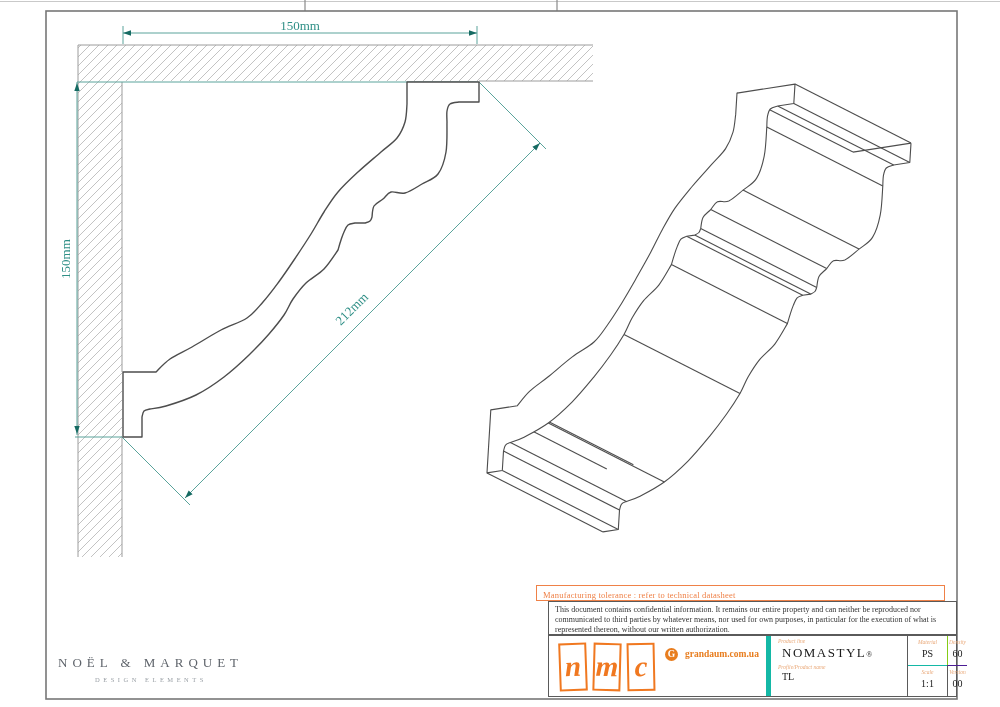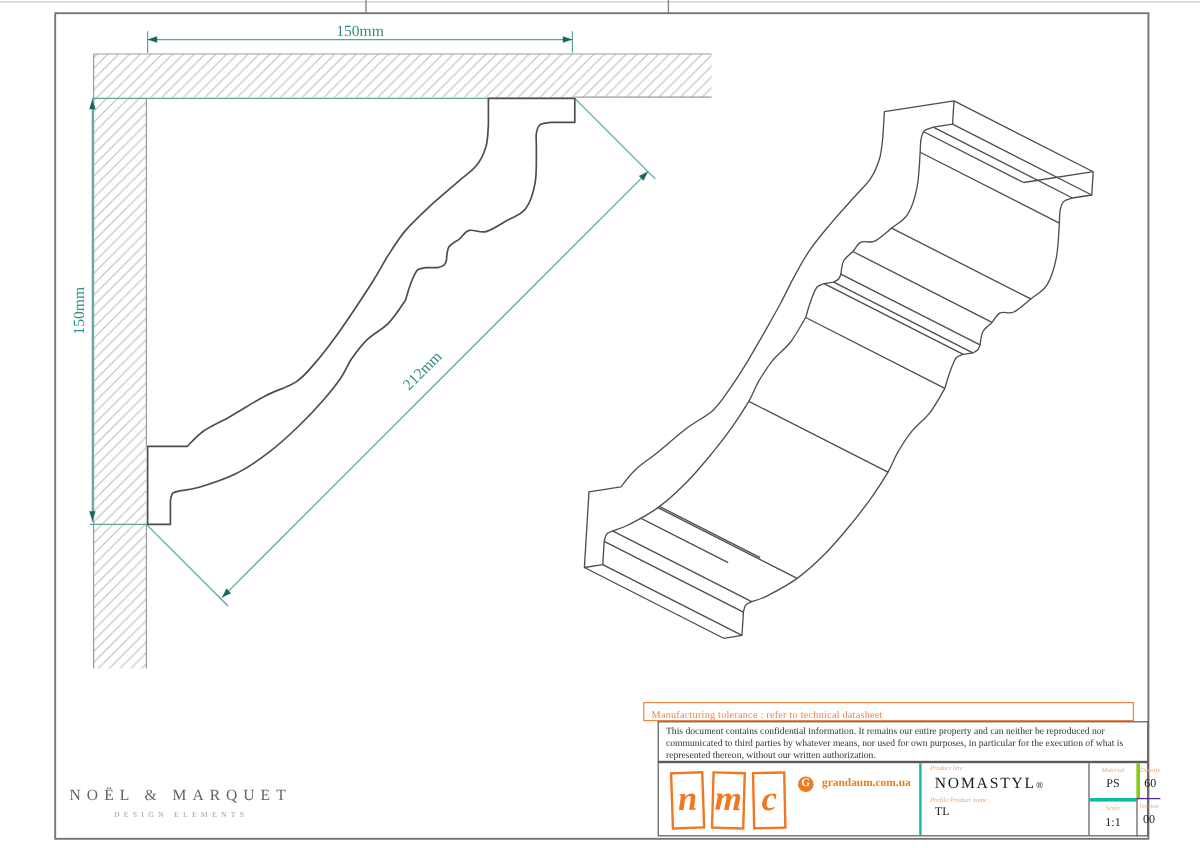--- a/index.html
+++ b/index.html
@@ -10,36 +10,36 @@
   
   .tol-box{position:absolute;left:536px;top:585px;width:409px;height:16px;border:1px solid #ef8147;
            box-sizing:border-box;display:flex;align-items:flex-end;}
   .tol-box span{font-size:8.5px;color:#ef8147;padding-left:6px;letter-spacing:.2px;}
   .conf-box{position:absolute;left:548px;top:601px;width:409px;height:34px;border:1px solid #5a5a5a;
             box-sizing:border-box;overflow:hidden;}
   .conf-box div{font-size:8px;line-height:10px;color:#333;padding:3px 6px 18px 6px;letter-spacing:0;}
   .brow{position:absolute;left:548px;top:635px;width:409px;height:62px;border:1px solid #5a5a5a;box-sizing:border-box;}
   .cell{position:absolute;top:0;height:100%;box-sizing:border-box;}
   .c-logo{left:0;width:217px;}
-  .c-prod{left:217px;width:130px;border-left:2px solid #14b8a6;}
+  .c-prod{left:217px;width:130px;border-left:5px solid #14b8a6;}
   .c-grid{left:358px;width:60px;border-left:1px solid #5a5a5a;}
   .nmc-wrap{position:absolute;left:10px;top:7px;}
   .nmc-box{display:inline-block;width:24px;height:44px;border:2px solid #f07820;text-align:center;
            font-weight:bold;font-style:italic;font-size:29px;line-height:42px;color:#f07820;
            margin-right:2px;vertical-align:top;background:#fff;}
   .gr-wrap{position:absolute;left:116px;top:8px;white-space:nowrap;}
   .gr-circle{display:inline-block;width:13px;height:13px;border-radius:50%;background:#e87d1e;color:#fff;
              font-size:9.5px;font-weight:bold;text-align:center;line-height:13px;vertical-align:middle;}
   .gr-text{font-size:9.5px;font-weight:bold;color:#e87d1e;vertical-align:middle;margin-left:3px;}
   .flabel{position:absolute;font-size:5.5px;font-style:italic;color:#e9a878;white-space:nowrap;}
   .fvalue{position:absolute;color:#1a1a1a;white-space:nowrap;}
   .gcell{position:absolute;box-sizing:border-box;text-align:center;}
   .g-mat{left:0;top:0;width:39px;height:29px;}
-  .g-den{left:39px;top:0;width:20px;height:29px;border-left:3px solid #84cc16;}
-  .g-sca{left:0;top:29px;width:39px;height:32px;border-top:3px solid #14b8a6;}
+  .g-den{left:39px;top:0;width:20px;height:29px;border-left:1px solid #84cc16;}
+  .g-sca{left:0;top:29px;width:39px;height:32px;border-top:1px solid #14b8a6;}
   .g-ver{left:39px;top:29px;width:20px;height:32px;border-left:1px solid #5a5a5a;border-top:1px solid #4c1d95;}
   .gcell .flabel{position:static;display:block;margin-top:3px;}
   .gcell .fvalue{position:static;display:block;margin-top:3px;font-size:10px;}
   
   .brand{position:absolute;left:58px;top:655px;}
   .brand-name{font-size:13px;letter-spacing:5px;color:#5f646b;white-space:nowrap;text-align:right;}
   .brand-tag{font-size:6.5px;letter-spacing:3.5px;color:#9aa0a6;margin-top:5px;margin-left:37px;white-space:nowrap;}
 </style>
 </head>
 <body>

